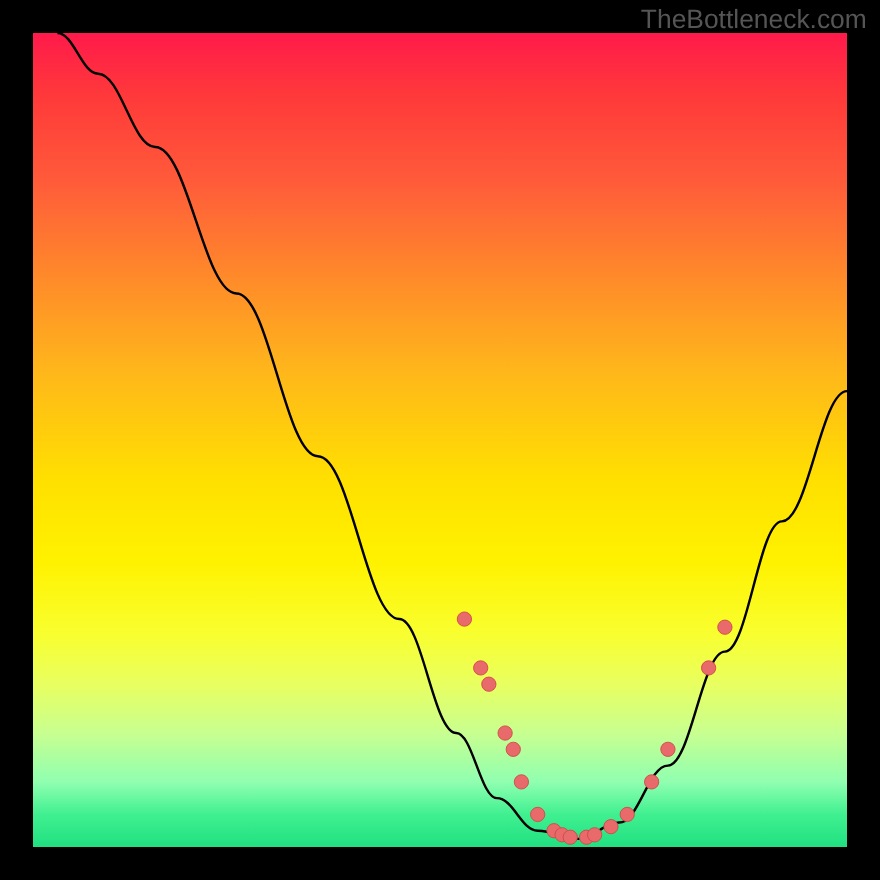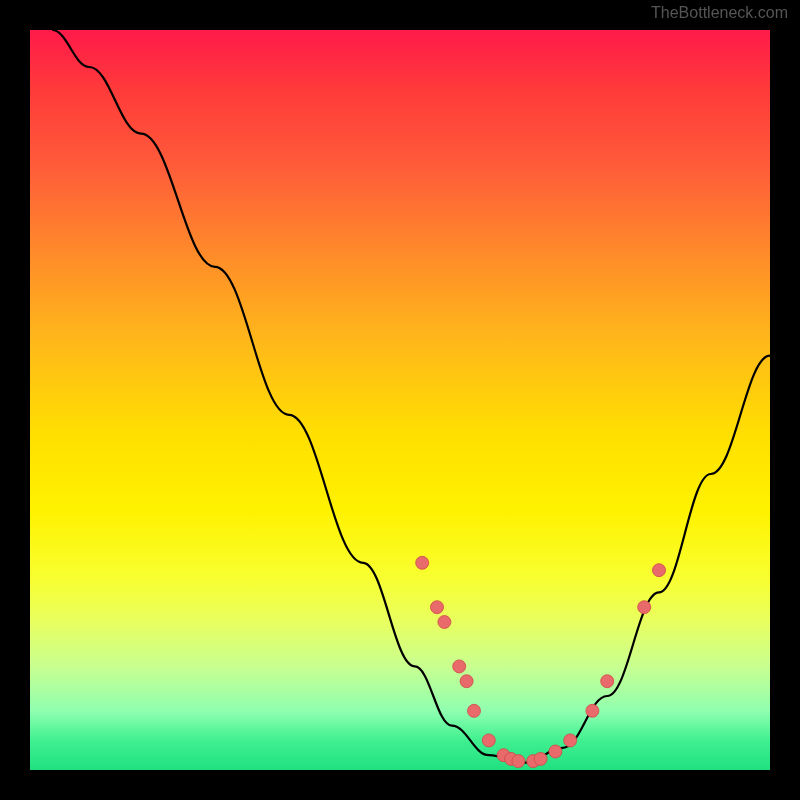--- a/index.html
+++ b/index.html
@@ -9,21 +9,21 @@
     background: #000;
     position: relative;
     font-family: Arial, sans-serif;
     overflow: hidden;
   }
   .watermark {
     position: absolute;
     top: 4px;
     right: 12px;
     color: #555;
-    font-size: 16px;
+    font-size: 24px;
     font-weight: 500;
     z-index: 10;
   }
   .plot-area {
     position: absolute;
     left: 30px;
     top: 30px;
     width: 740px;
     height: 740px;
     background: linear-gradient(to bottom,

